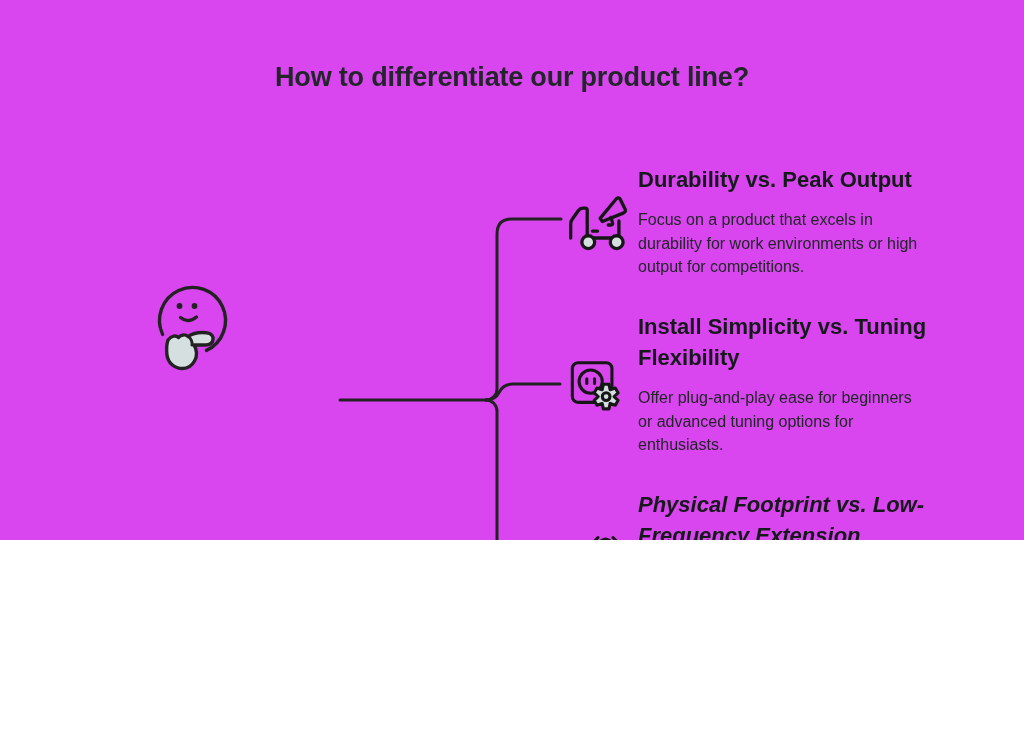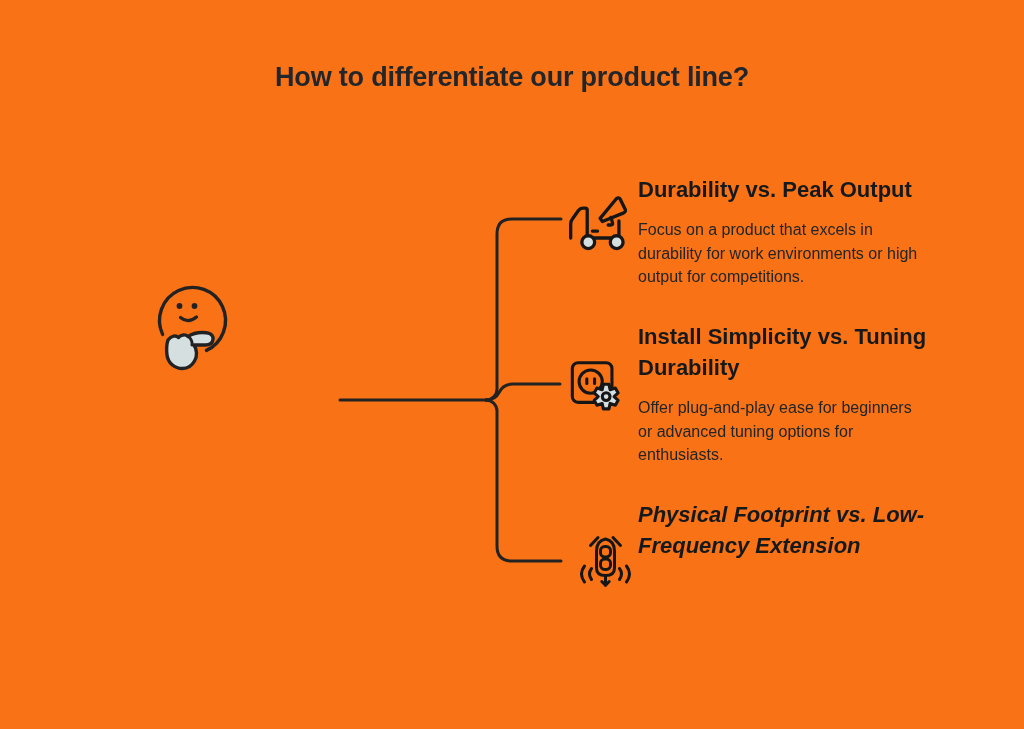--- a/index.html
+++ b/index.html
@@ -1,39 +1,39 @@
 <!DOCTYPE html>
 <html><head>
 <meta charset="utf-8">
 <style>
   html,body{margin:0;padding:0;}
   #canvas{
     position:relative;
-    width:1024px;height:729px;
-    background:#f97316;
+    width:1024px;height:540px;
+    background:#d946ef;
     font-family:"Liberation Sans", sans-serif;
     overflow:hidden;
   }
   .title{
     position:absolute;
     left:0; top:62px; width:1024px;
     text-align:center;
     font-size:27px;
     font-weight:700;
     color:#22262a;
     letter-spacing:-0.2px;
   }
   .item-text{
     position:absolute;
     left:638px;
     width:345px;
     color:#1d2123;
   }
   .item-heading{
-    margin:12px 0 13px 0;
+    margin:2px 0 13px 0;
     font-size:22px;
     line-height:31px;
     font-weight:700;
     color:#16191b;
   }
   .item-body{
     margin:0;
     max-width:290px;
     font-size:16px;
     line-height:23.5px;
@@ -133,21 +133,21 @@
       <path d="M 54.5 36 Q 60.5 44 54.5 52"></path>
     </svg>
   </div>
 
   <div class="item-text" style="top:162px;">
     <h3 class="item-heading">Durability vs. Peak Output</h3>
     <p class="item-body">Focus on a product that excels in durability for work environments or high output for competitions.</p>
   </div>
 
   <div class="item-text" style="top:309px;">
-    <h3 class="item-heading">Install Simplicity vs. Tuning Durability</h3>
+    <h3 class="item-heading">Install Simplicity vs. Tuning Flexibility</h3>
     <p class="item-body">Offer plug-and-play ease for beginners or advanced tuning options for enthusiasts.</p>
   </div>
 
   <div class="item-text" style="top:487px;font-style:italic;">
     <h3 class="item-heading">Physical Footprint vs. Low-Frequency Extension</h3>
   </div>
 
 </div>
 
 </body></html>

